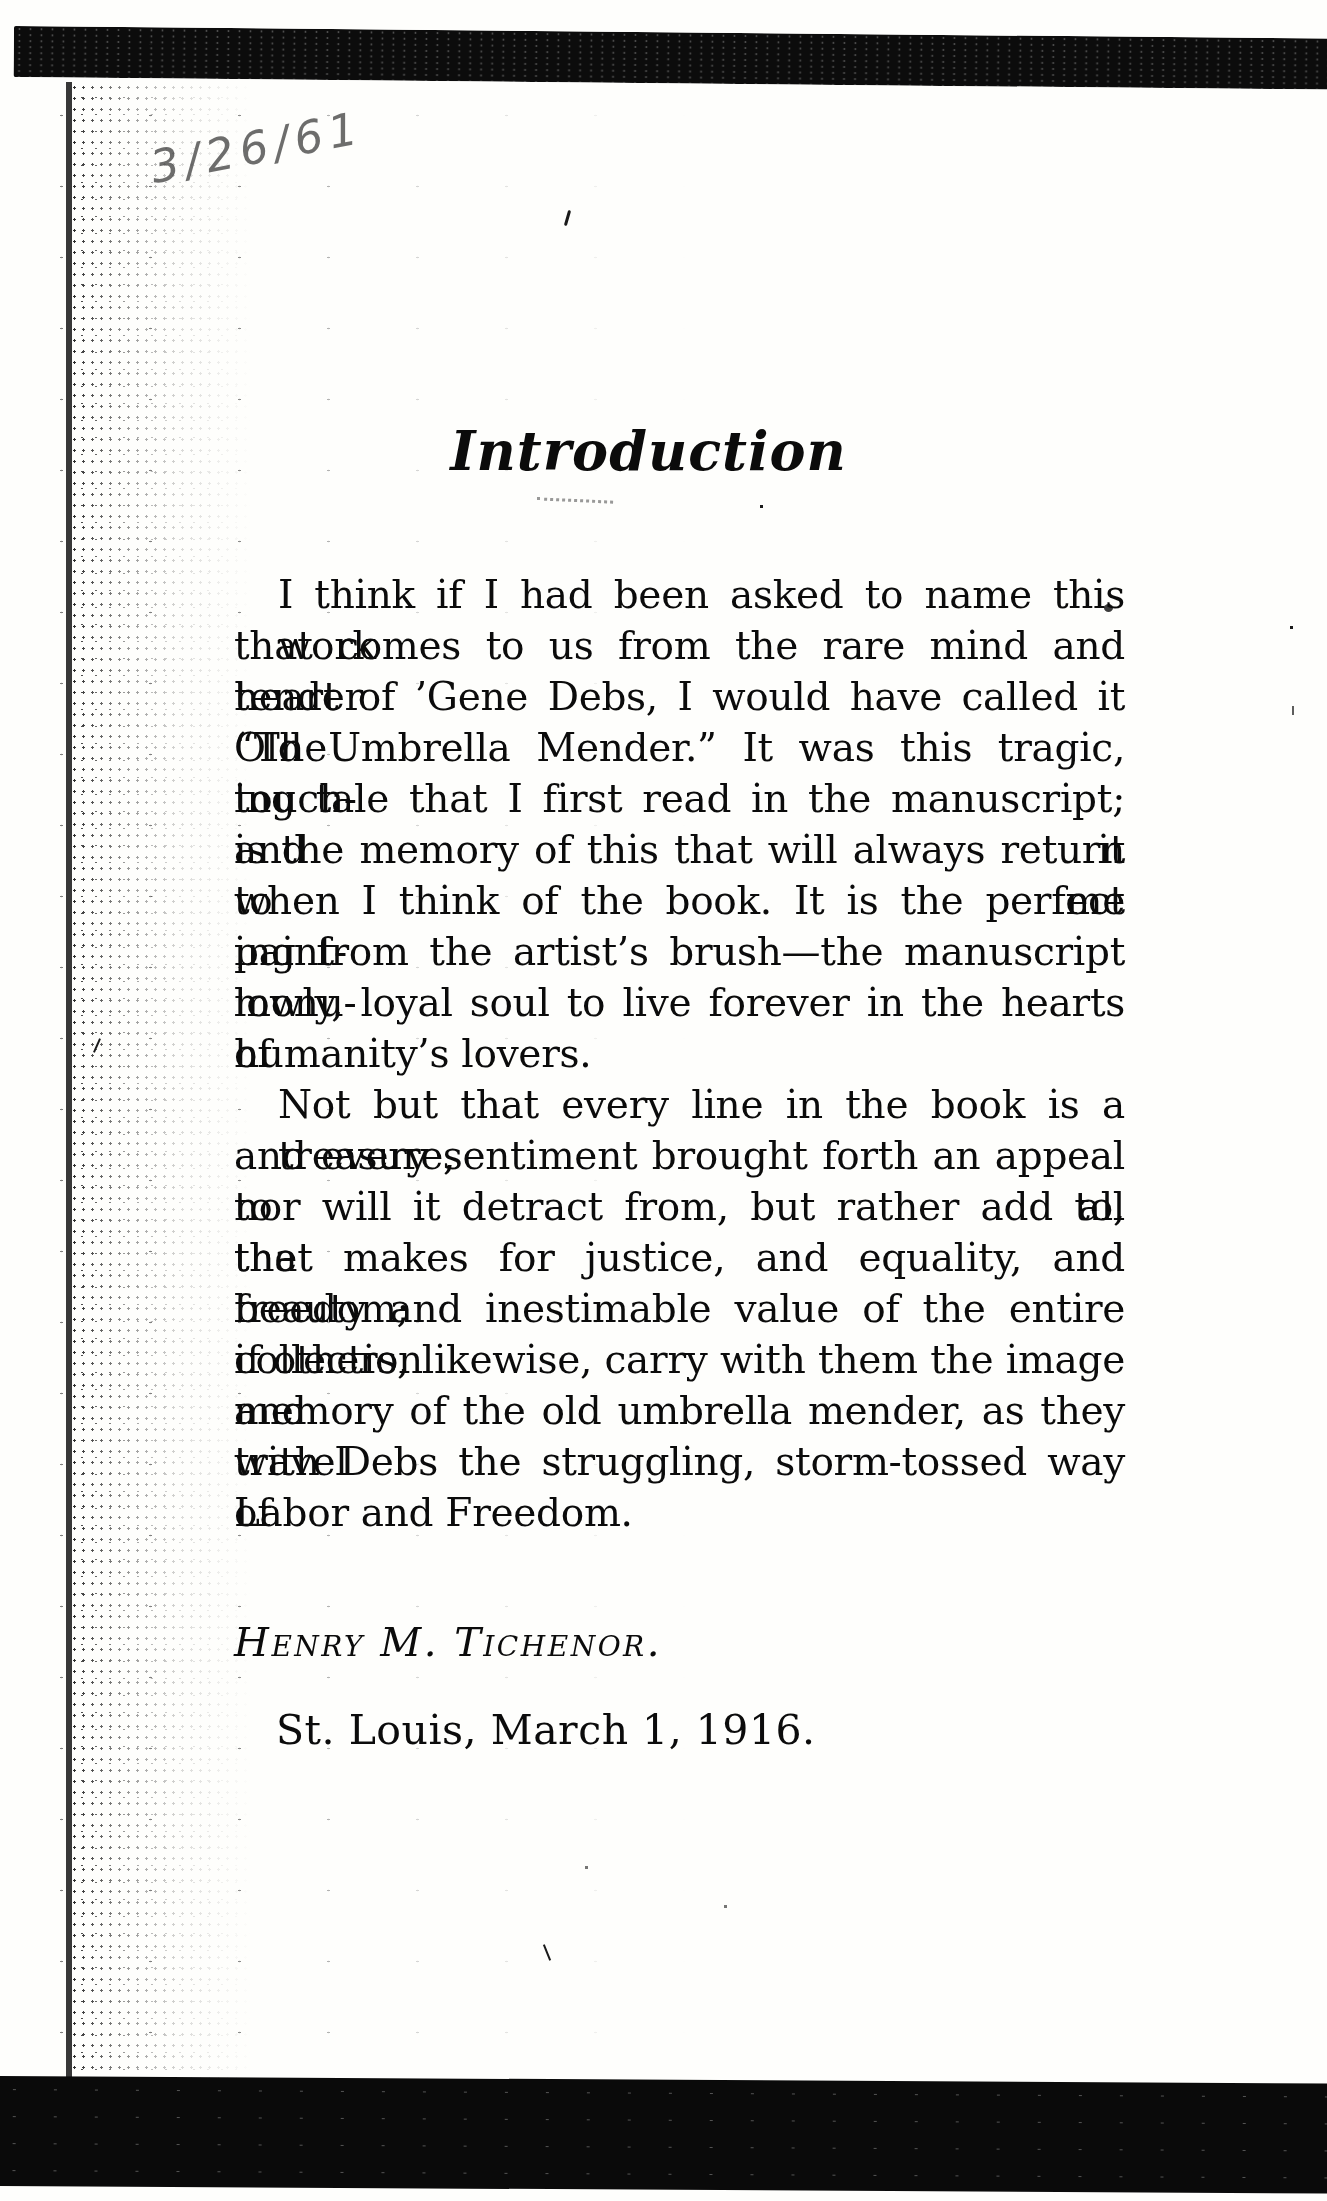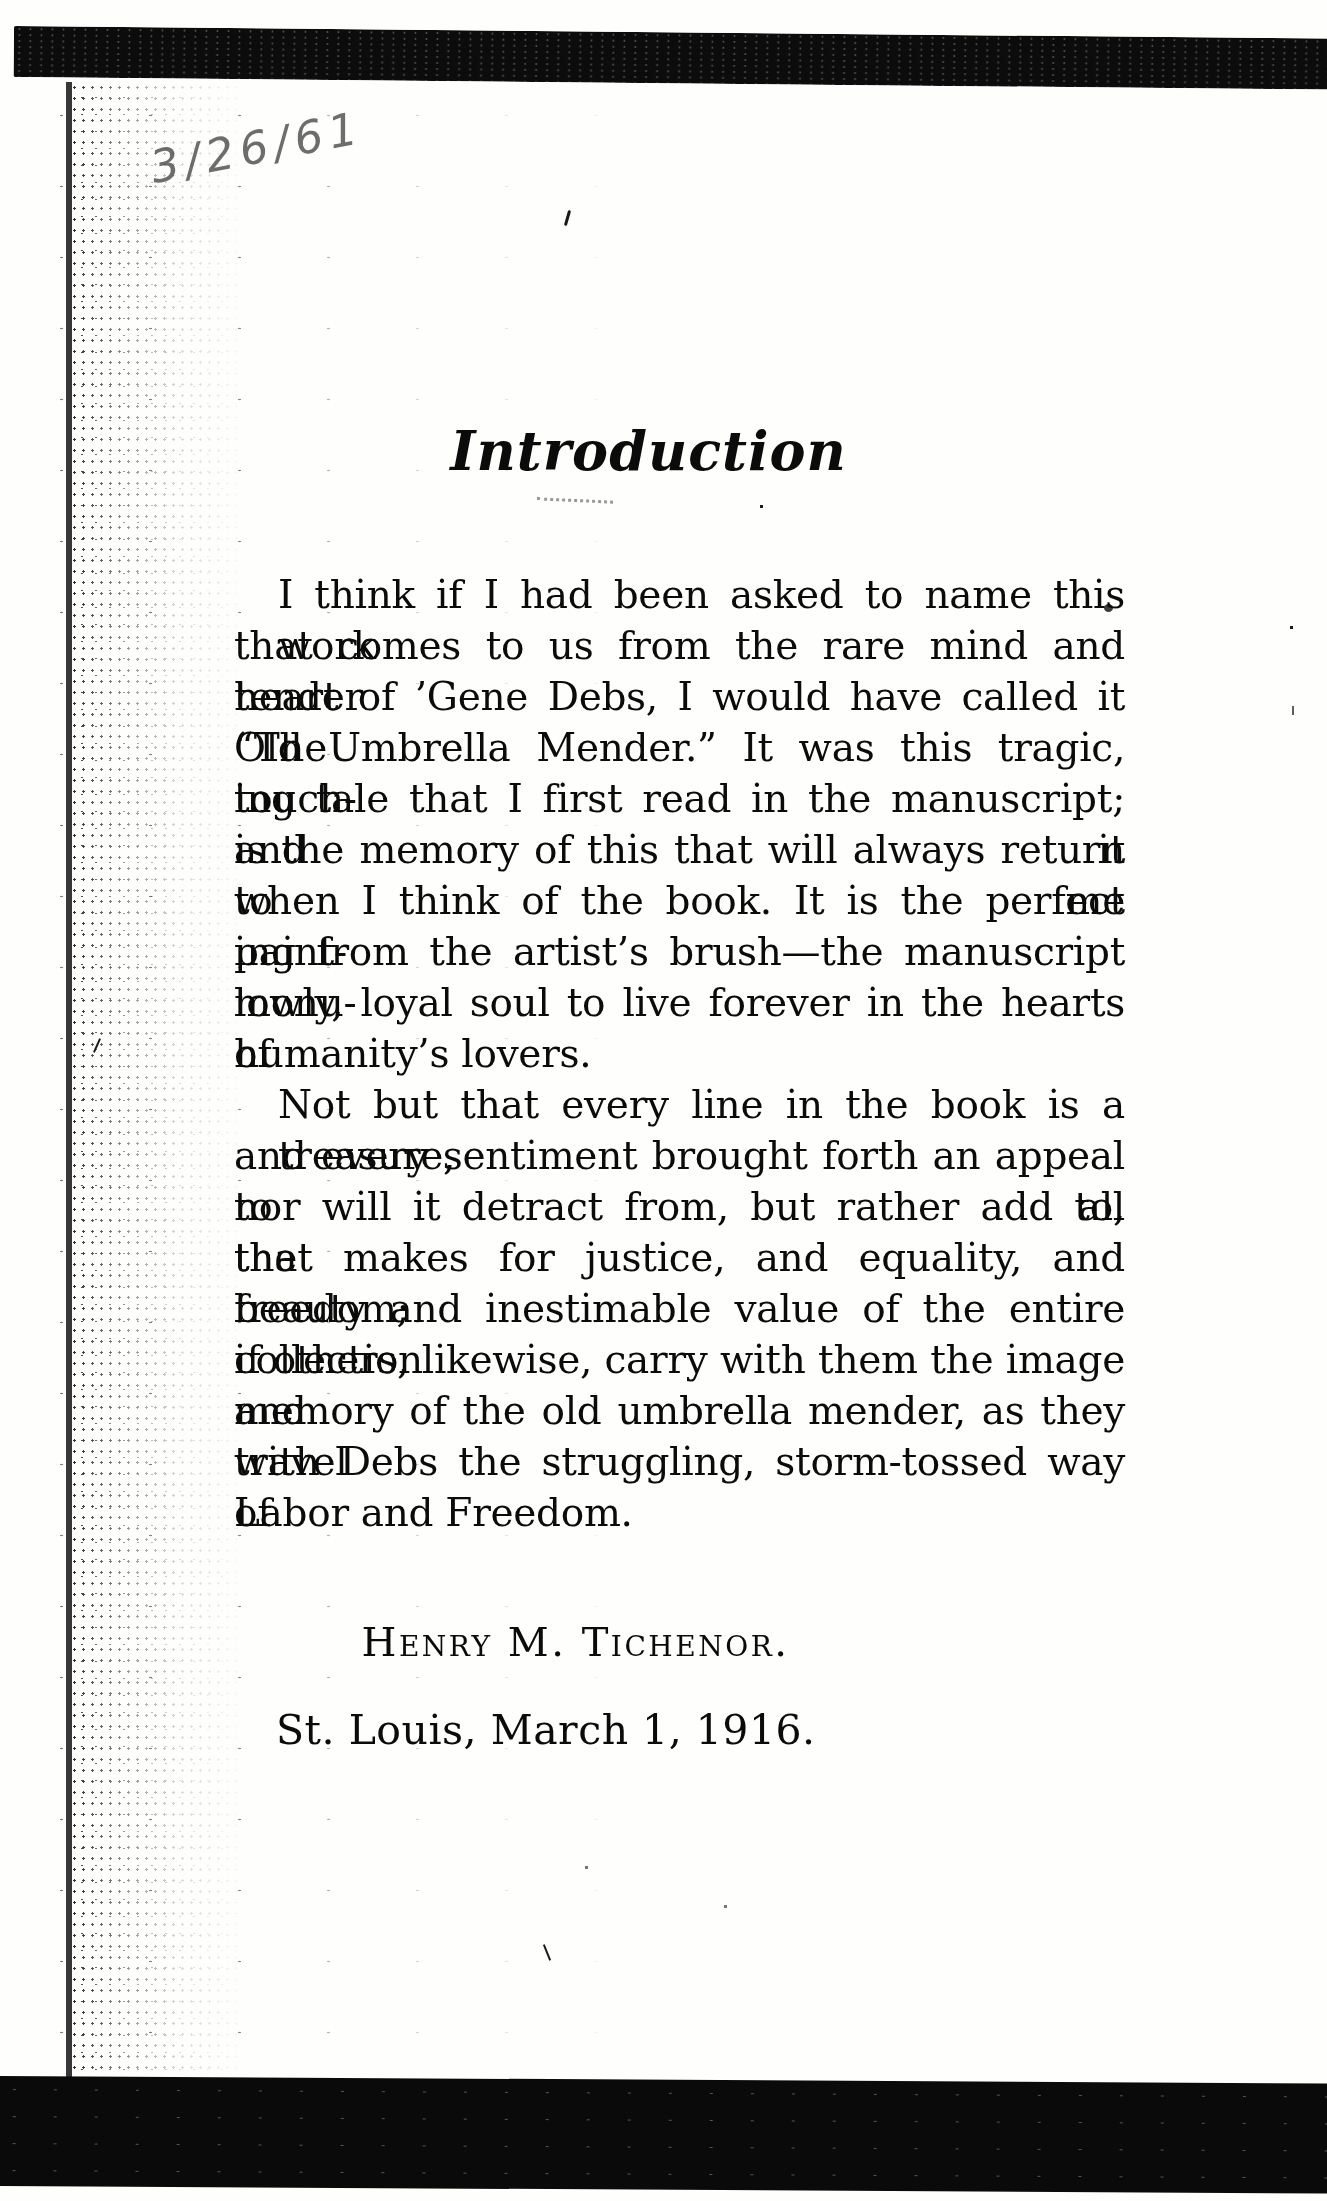--- a/index.html
+++ b/index.html
@@ -82,22 +82,22 @@
   .line {
     height:51px; line-height:51px;
     text-align:justify; text-align-last:justify; text-justify:inter-word;
   }
   .line.last { text-align-last:left; }
   .line.indent { padding-left:44px; }
   .para2 { }
 
   .signature {
     position:absolute; left:234px; top:1619px; width:891px; box-sizing:border-box;
-    text-align:center; padding-right:208px;
-    font-variant:small-caps; font-size:40px; letter-spacing:2.5px;
+    text-align:left; padding-right:208px;
+    font-variant:small-caps; font-size:40px; letter-spacing:2.5px;font-style:italic;
   }
   .dateline {
     position:absolute; left:276px; top:1706px;
     font-size:41px; letter-spacing:0.5px;
   }
 </style>
 </head>
 <body>
 
 <div class="scan">

